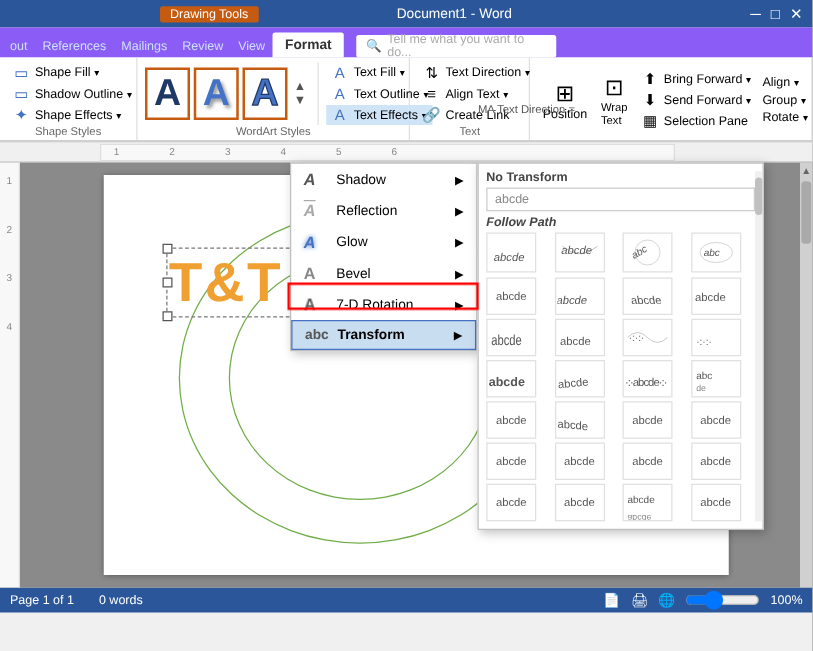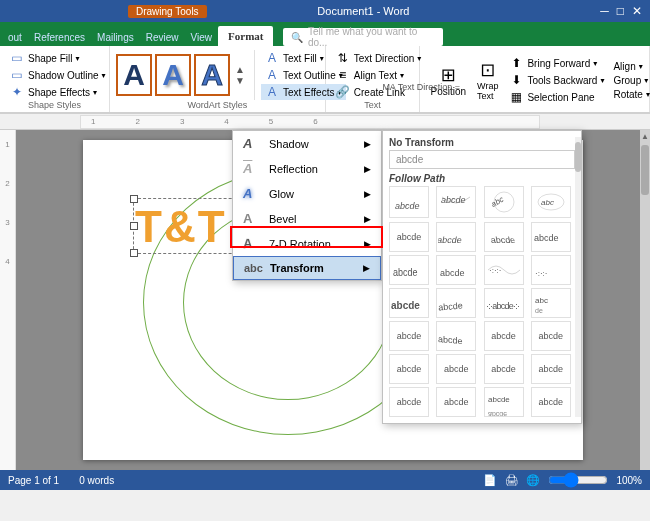--- a/index.html
+++ b/index.html
@@ -7,35 +7,34 @@
     .menu-item {
       display: flex;
       align-items: center;
       padding: 5px 10px;
       cursor: pointer;
       font-size: 11px;
       gap: 8px;
     }
 
     .ribbon-tabs-row {
-      background: #15803d;
+      background: #8b5cf6;
       display: flex;
       padding-left: 0;
       height: 24px;
     }
     .r-tab {
       color: #cce0ff;
       padding: 4px 8px;
       font-size: 11px;
       cursor: pointer;
     }
     .r-tab.active-tab {
       background: white;
       color: #333;
-      font-family: Liberation Serif, serif;
     }
 
     .ribbon-content {
       background: white;
       border-bottom: 2px solid #d0d0d0;
       display: flex;
       height: 68px;
       align-items: stretch;
     }
     .rc-group {
@@ -227,21 +226,21 @@
         </div>
       </div>
       <div class="text-fx-col">
         <div class="tfx-btn">
           <span class="tfx-icon">⬆</span>
           <span>Bring Forward</span>
           <span style="font-size:8px;">▾</span>
         </div>
         <div class="tfx-btn">
           <span class="tfx-icon">⬇</span>
-          <span>Tools Backward</span>
+          <span>Send Forward</span>
           <span style="font-size:8px;">▾</span>
         </div>
         <div class="tfx-btn">
           <span class="tfx-icon">▦</span>
           <span>Selection Pane</span>
         </div>
       </div>
       <div class="text-fx-col">
         <div class="tfx-btn">
           <span>Align</span>
@@ -338,21 +337,21 @@
       <span style="margin-left:auto; font-size:9px;">▶</span>
     </div>
     <div class="menu-item" style="background:#c8ddf0; border:1px solid #4472c4;">
 
       <span style="font-size:11px; color:#555; width:18px; font-weight:bold;">abc</span>
       <span style="font-weight:600;">Transform</span>
       <span style="margin-left:auto; font-size:9px;">▶</span>
     </div>
   </div>
 
-  <div style="position:absolute; top:0; left:382px; background:white; border:1px solid #c0c0c0; box-shadow:2px 2px 8px rgba(0,0,0,0.25); width:200px; z-index:200; padding:6px; overflow-y:auto; max-height:340px;">
+  <div style="position:absolute; top:0; left:382px; background:white; border:1px solid #c0c0c0; box-shadow:2px 2px 8px rgba(0,0,0,0.25); width:229px; z-index:200; padding:6px; overflow-y:auto; max-height:340px;">
 
     <div style="position:relative;">
 
       <div style="margin-bottom:4px;">
         <div style="font-size:10px; color:#444; font-weight:600; margin-bottom:2px;">No Transform</div>
         <div style="padding:3px 6px; border:1px solid #ccc; cursor:pointer; display:flex; align-items:center; gap:6px;">
           <span style="font-size:10px; color:#888;">abcde</span>
         </div>
       </div>
 

